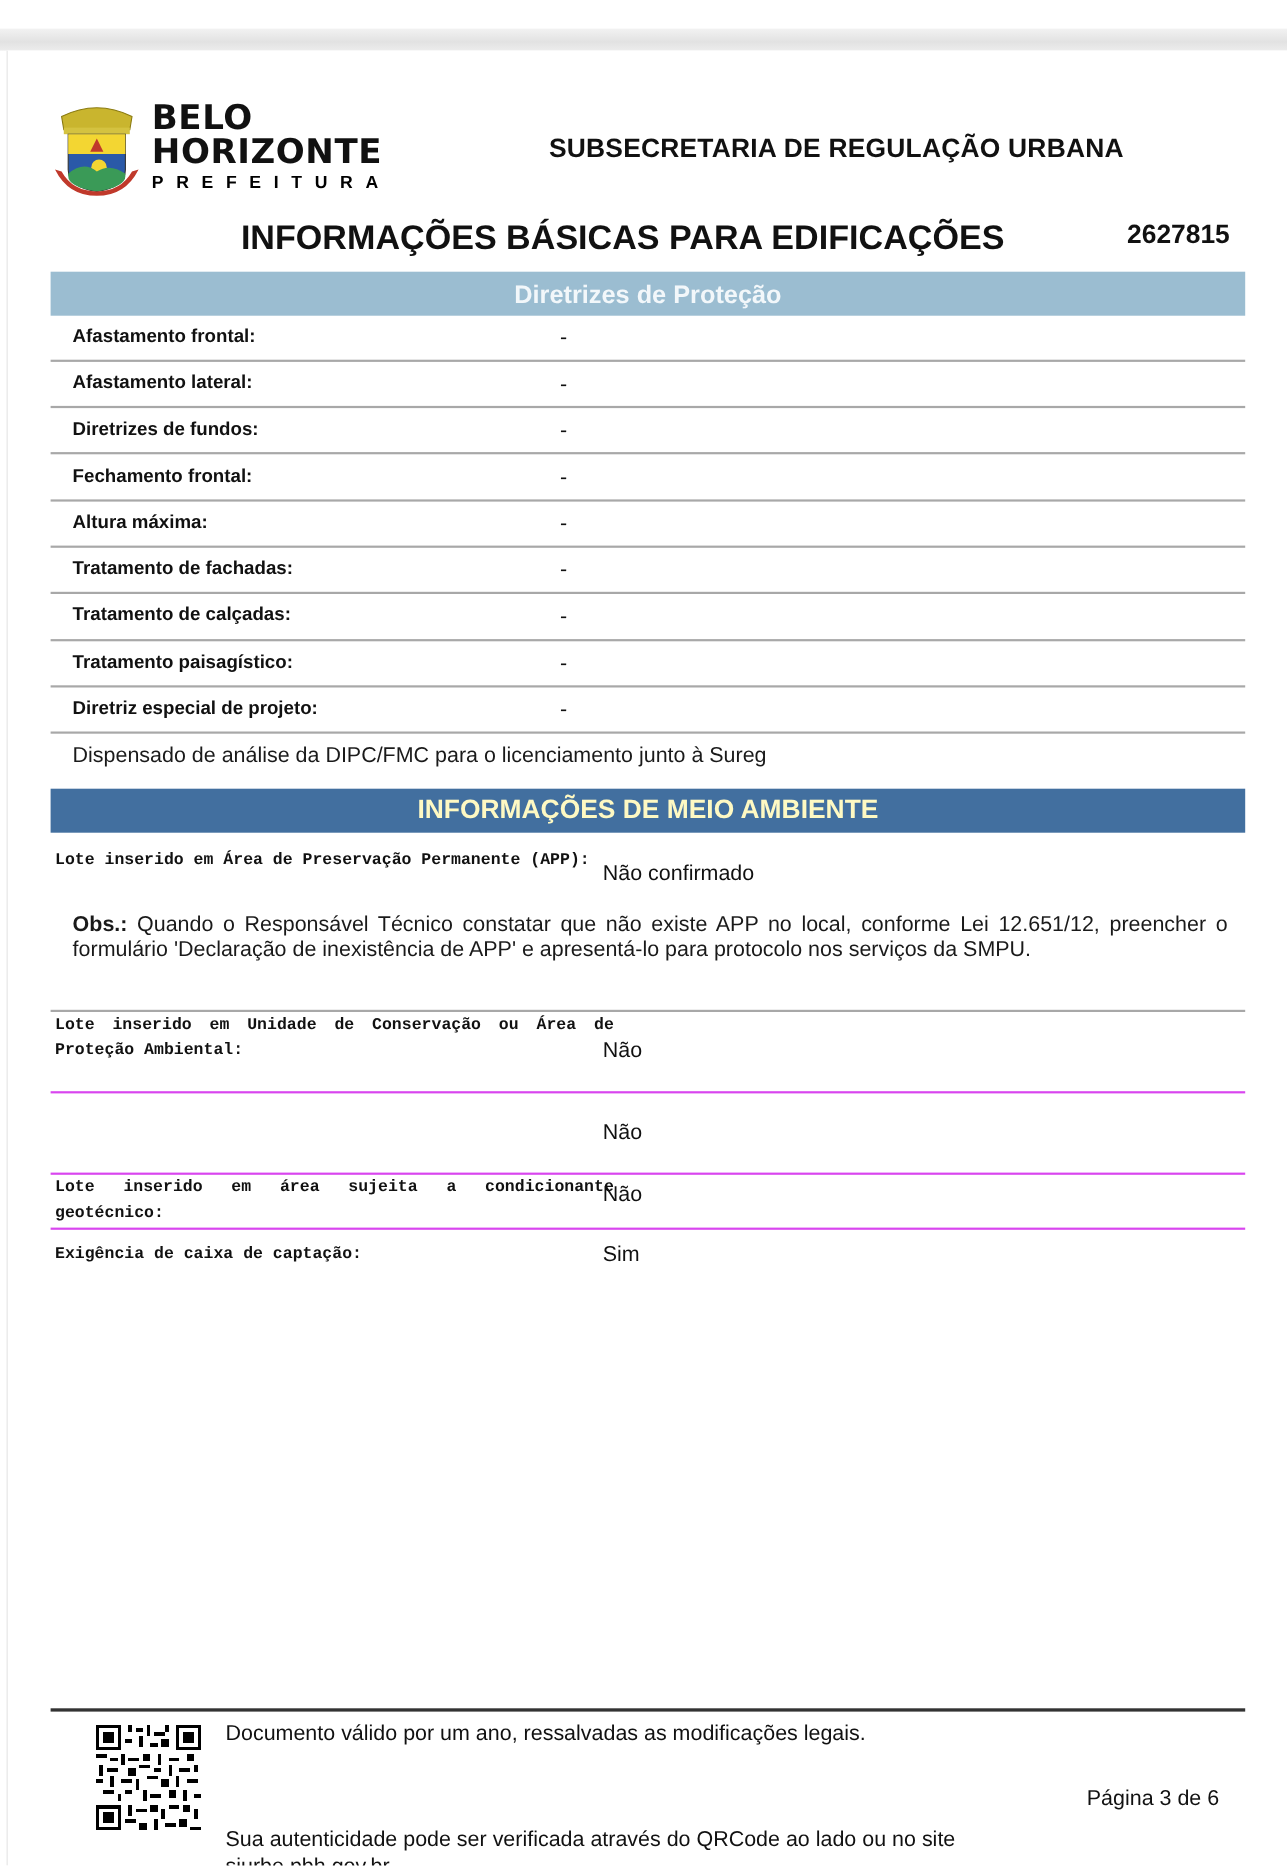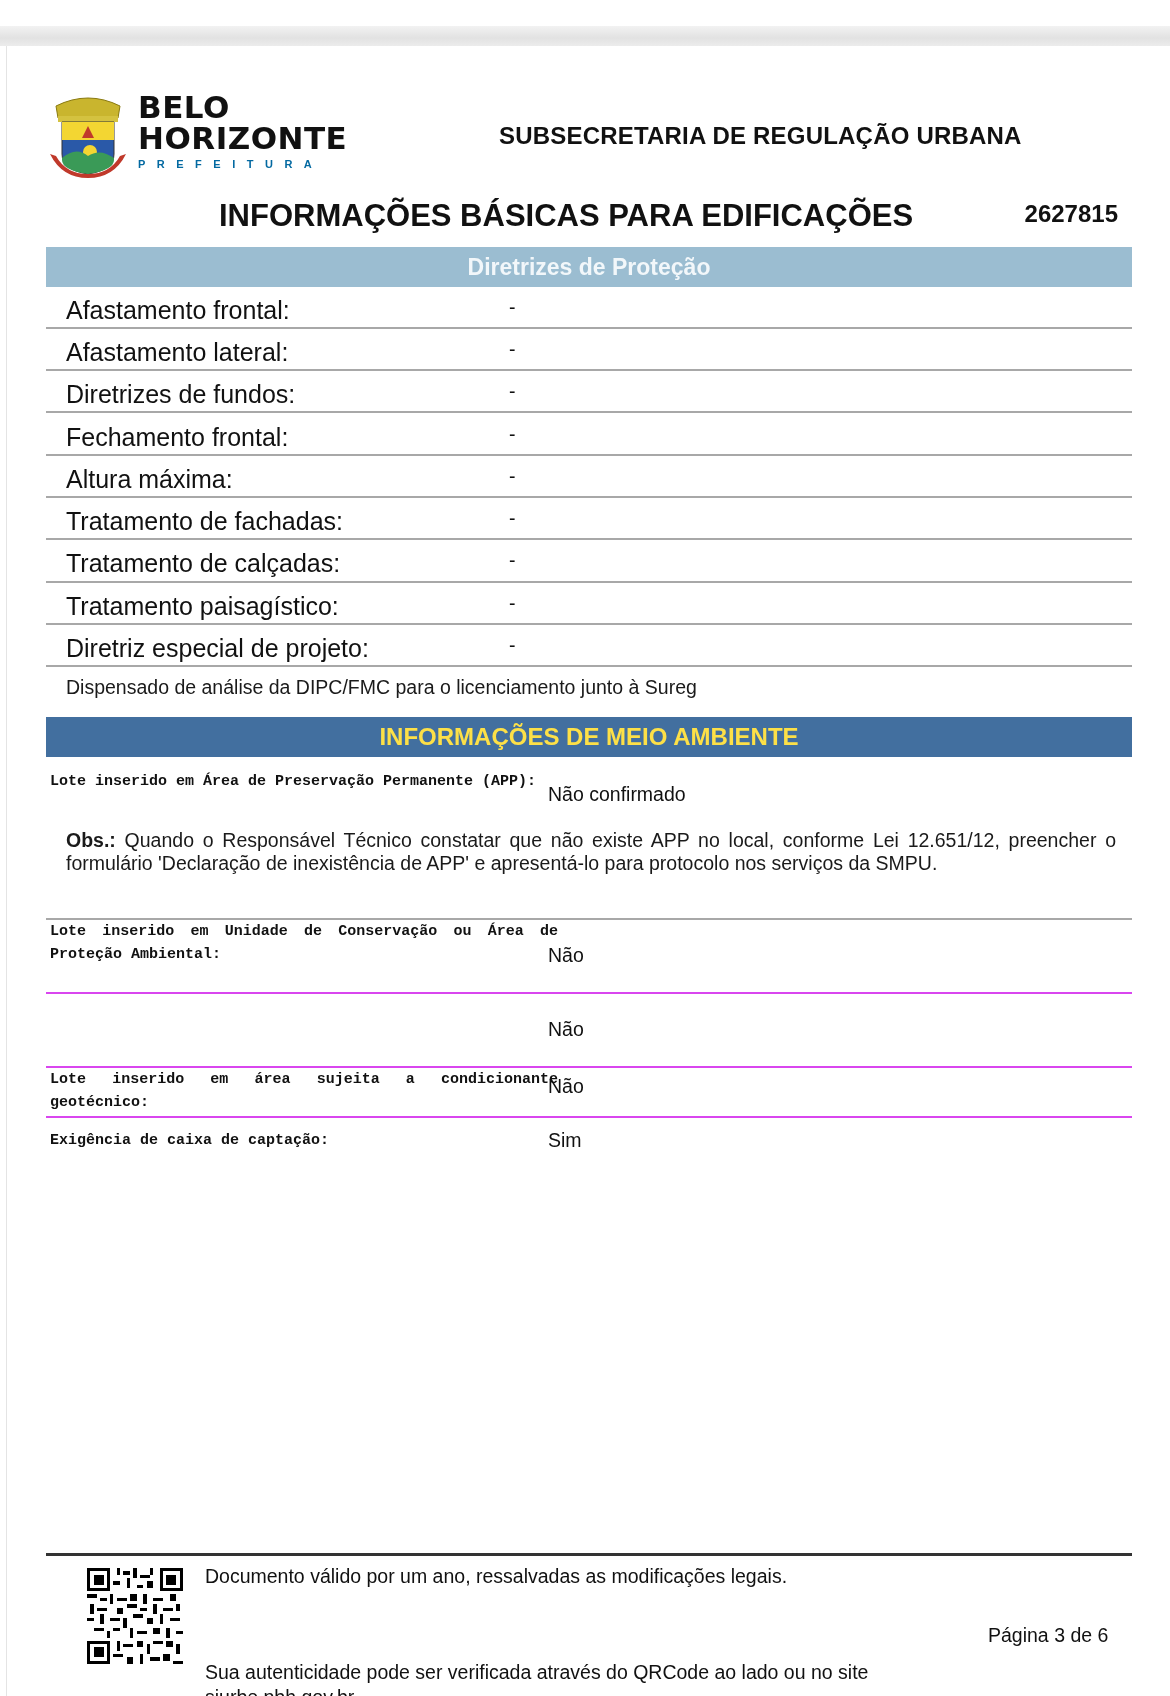--- a/index.html
+++ b/index.html
@@ -10,32 +10,32 @@
   }
   .top-strip { position:absolute; left:0; top:0; width:1170px; height:26px; background:#fff; }
   .gap-bar { position:absolute; left:0; top:26px; width:1170px; height:20px;
     background:linear-gradient(#f2f2f2,#e2e2e2 60%,#ececec); }
   .page { position:absolute; left:6px; top:46px; width:1164px; height:1650px; background:#fff;
     border-left:1px solid #e4e4e4; }
 
   .logo { position:absolute; left:48px; top:88px; width:80px; height:92px; }
   .brand { position:absolute; left:138px; top:92px; }
   .brand .l1, .brand .l2 { font-weight:900; font-size:31px; line-height:31px; letter-spacing:0.5px; color:#111; font-family:"DejaVu Sans", sans-serif; }
-  .brand .l3 { font-size:11px; letter-spacing:11.5px; font-weight:700; margin-top:4px; color:#0369a1; }
+  .brand .l3 { font-size:16px; letter-spacing:11.5px; font-weight:700; margin-top:4px; color:#000000; }
 
   .subsec { position:absolute; left:499px; top:122px; font-size:24px; font-weight:700; letter-spacing:0.2px; }
   .doc-title { position:absolute; left:219px; top:198px; font-size:31px; font-weight:700; }
   .doc-number { position:absolute; right:52px; top:200px; font-size:24px; font-weight:700; }
 
-  .band { position:absolute; left:46px; width:1086px; text-align:center; font-weight:700; color:#fde047; }
+  .band { position:absolute; left:46px; width:1086px; text-align:center; font-weight:700; color:#fef9c3; }
   .band.light { top:247px; height:40px; line-height:40px; background:#9bbdd1; font-size:23px; color:#f2f7fa; }
   .band.dark { top:717px; height:40px; line-height:40px; background:#426f9f; font-size:24px; }
 
   .row { position:absolute; left:46px; width:1086px; border-bottom:2px solid #a8a8a8; }
-  .row .k { position:absolute; left:20px; font-weight:400; font-size:25px; }
+  .row .k { position:absolute; left:20px; font-weight:700; font-size:17px; }
   .row .v { position:absolute; left:463px; font-size:19.5px; }
 
   .note { position:absolute; left:66px; top:676px; font-size:19.5px; color:#1a1a1a; }
 
   .env-row { position:absolute; left:46px; width:1086px; }
   .env-row .k { position:absolute; left:4px; width:508px; font-weight:700; font-size:15px; line-height:23px; text-align:justify; text-align-last:left;font-family:Liberation Mono, monospace; }
   .env-row .v { position:absolute; left:502px; font-size:19.5px; }
   .env-row.lined { border-bottom:2px solid #d946ef; }
   .topline { position:absolute; left:46px; width:1086px; border-top:2px solid #a8a8a8; }
 

